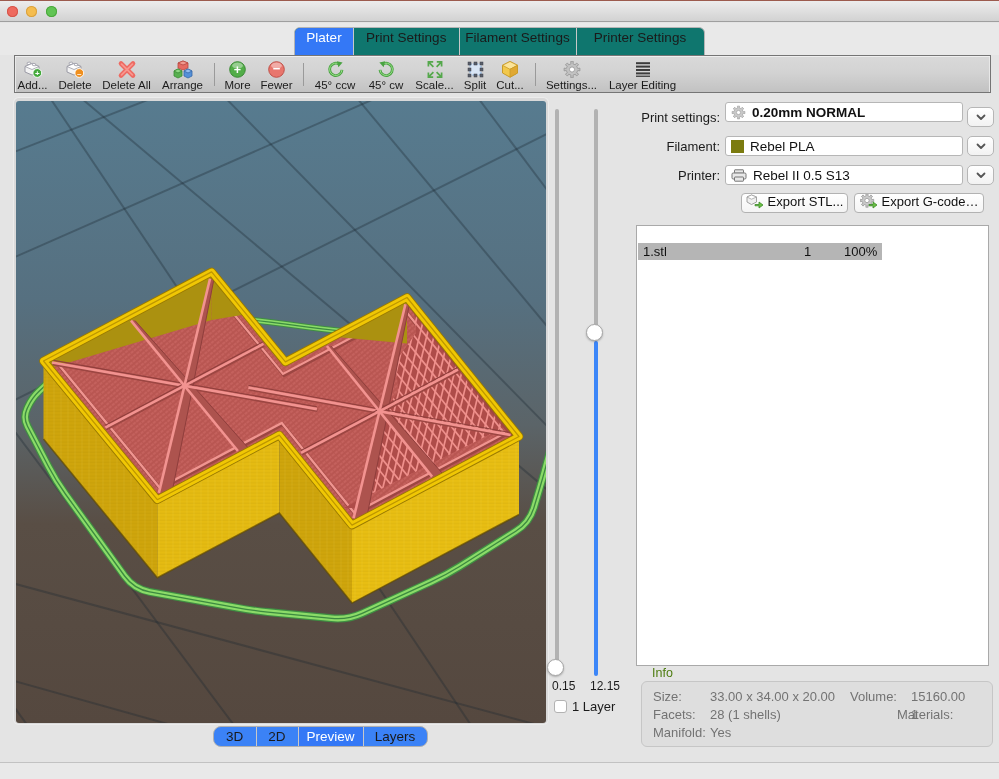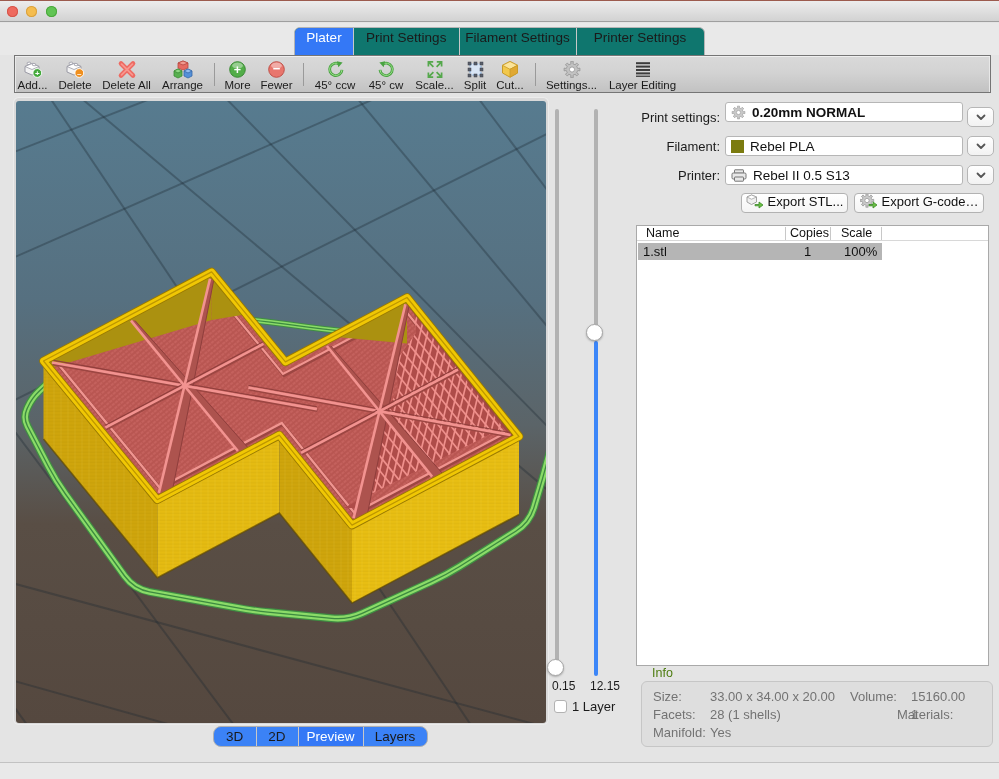--- a/index.html
+++ b/index.html
@@ -398,28 +398,20 @@
     <svg width="18" height="15" viewBox="0 0 18 15">
       <g transform="translate(-1,-1.5)">
         <polygon points="14.7,6.8 14.7,9.2 12.8,8.8 12.0,10.8 13.6,11.9 11.9,13.6 10.8,12.0 8.8,12.8 9.2,14.7 6.8,14.7 7.2,12.8 5.2,12.0 4.1,13.6 2.4,11.9 4.0,10.8 3.2,8.8 1.3,9.2 1.3,6.8 3.2,7.2 4.0,5.2 2.4,4.1 4.1,2.4 5.2,4.0 7.2,3.2 6.8,1.3 9.2,1.3 8.8,3.2 10.8,4.0 11.9,2.4 13.6,4.1 12.0,5.2 12.8,7.2" fill="#c9c9c9" stroke="#999" stroke-width="0.8"></polygon>
         <circle cx="8" cy="8" r="2.176" fill="#fff" stroke="#999" stroke-width="0.8"></circle>
       </g>
 <path d="M9 10.5 L13 10.5 L13 8 L17 11 L13 14 L13 11.8 L9 11.8 Z" fill="#6abf44" stroke="#3c8c28" stroke-width="0.8"></path>
     </svg>
     <span>Export G-code…</span>
   </div>
 <div id="tbl">
-<div id="tblhead">
-<span class="th" style="left:9px;">Name</span>
-<div class="thsep" style="left:148px;"></div>
-<span class="th" style="left:153px;">Copies</span>
-<div class="thsep" style="left:193px;"></div>
-<span class="th" style="left:204px;">Scale</span>
-<div class="thsep" style="left:244px;"></div>
-</div>
 <div id="row1">
       <span style="position:absolute;left:5px;top:1px;">1.stl</span>
       <span style="position:absolute;left:166px;top:1px;">1</span>
       <span style="position:absolute;left:206px;top:1px;">100%</span>
     </div>
 </div>
 <div id="infolbl">Info</div>
 <div id="infobox">
 <span class="ilabel" style="left:11px;top:7px;">Size:</span>
     <span class="ilabel" style="left:68px;top:7px;">33.00 x 34.00 x 20.00</span>

